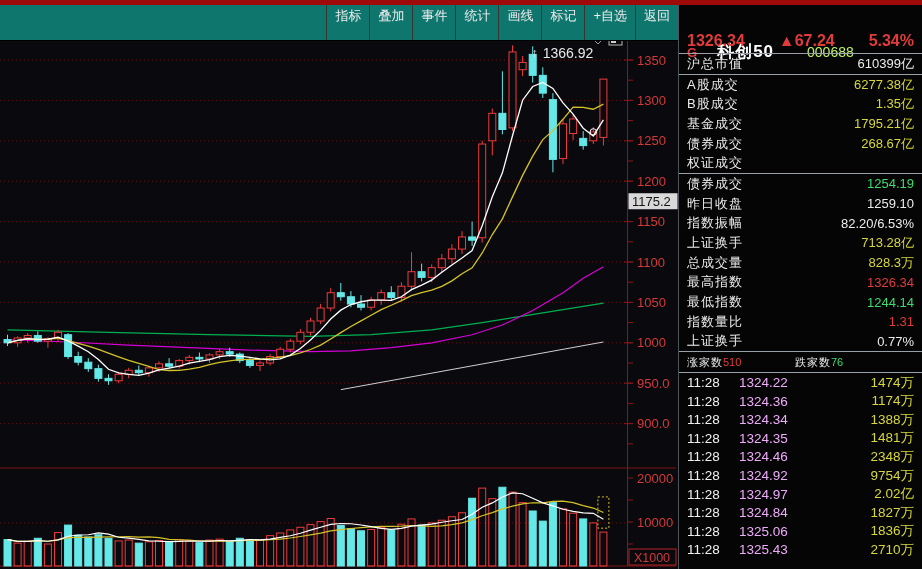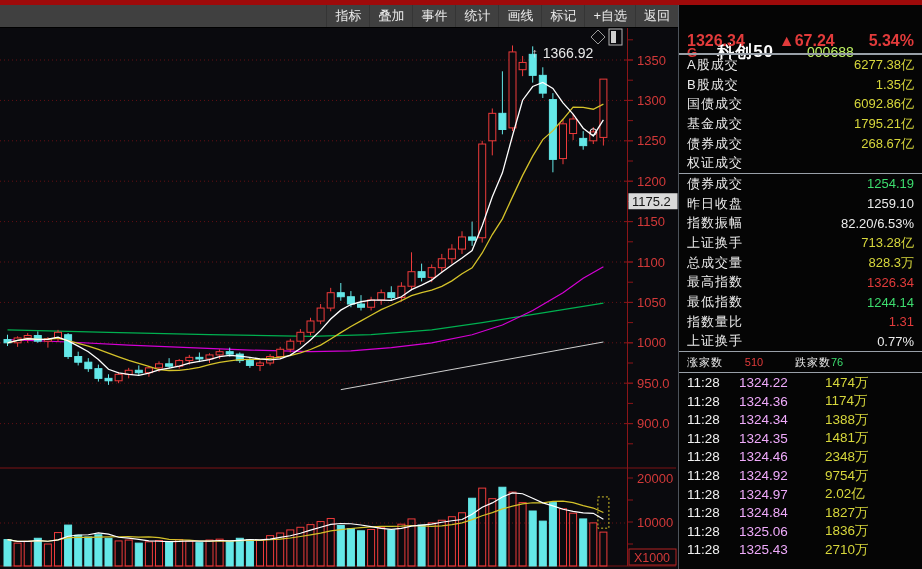--- a/index.html
+++ b/index.html
@@ -1,41 +1,41 @@
 <!DOCTYPE html>
 <html><head>
 <meta charset="utf-8">
 <style>
   html,body{margin:0;padding:0;background:#000;}
   body{width:922px;height:569px;overflow:hidden;font-family:"Liberation Sans",sans-serif;}
   .stage{position:relative;width:922px;height:569px;background:#000;}
   #chartsvg{position:absolute;left:0;top:0;background:#0a0a0e;}
   .topstrip{position:absolute;left:0;top:0;width:922px;height:5px;background:#9e0a0a;z-index:5;}
-  .toolbar{position:absolute;left:0;top:5px;width:678px;height:23px;background:#404040;display:flex;justify-content:flex-end;align-items:stretch;z-index:4;border-bottom:1px solid #000;box-sizing:border-box;}
+  .toolbar{position:absolute;left:0;top:5px;width:678px;height:36px;background:#0f766e;display:flex;justify-content:flex-end;align-items:stretch;z-index:4;border-bottom:1px solid #000;box-sizing:border-box;}
   .tb-btn{line-height:22px;padding:0 8px;color:#ececec;font-size:13px;border-left:1px solid #353535;cursor:pointer;white-space:nowrap;}
   .panel{position:absolute;left:678px;top:0;width:244px;height:569px;background:#050505;border-left:1px solid #4d535b;box-sizing:border-box;color:#e8e8e8;z-index:3;display:flex;flex-direction:column;padding-top:5px;}
   .hdr1{display:flex;align-items:baseline;height:23px;padding:3px 8px 0 8px;box-sizing:border-box;}
   .flag{color:#e23b3b;font-size:13px;font-weight:bold;margin-right:20px;}
   .name{color:#ffffff;font-size:17px;font-weight:bold;margin-right:8px;letter-spacing:1px;margin-top:32px;}
   .code{color:#bef264;font-size:14px;margin-left:25px;}
   .hdr2{display:flex;justify-content:space-between;align-items:center;height:25px;padding:0 8px;color:#e23b3b;font-size:16px;font-weight:bold;}
   .sep{border-top:1px solid #99a0a8;height:0;flex:none;}
   .prow{display:flex;justify-content:space-between;align-items:center;height:19.7px;padding:0 8px;font-size:13px;flex:none;}
   .prow .lab{color:#ececec;letter-spacing:1px;}
   .c-w{color:#ececec;} .c-y{color:#d7d73c;} .c-r{color:#e23b3b;} .c-g{color:#3ddc6e;}
   .breadth{display:flex;align-items:center;height:20px;padding:0 8px;font-size:11px;flex:none;}
   .breadth .bl{color:#ececec;letter-spacing:1px;}
-  .breadth .bu{width:62px;text-align:center;}
+  .breadth .bu{width:62px;text-align:left;}
   .breadth .bl2{margin-left:10px;}
   .breadth .bd{flex:1;text-align:left;}
   .ticks{flex:1;overflow:hidden;display:flex;flex-direction:column;}
   .trow{display:flex;align-items:center;height:18.6px;padding:0 8px;font-size:13.5px;flex:none;}
   .tt{flex:0 0 52px;color:#f0f0f0;}
   .tp{flex:0 0 86px;color:#f0abfc;}
-  .tv{flex:1;text-align:left;color:#d7d73c;}
+  .tv{flex:1;text-align:right;color:#d7d73c;}
 </style>
 </head>
 <body>
 
 <div class="stage">
   <svg id="chartsvg" width="680" height="569">
       <rect x="0" y="0" width="680" height="569" fill="#0a0a0e"></rect>
       <line x1="0" y1="60" x2="628" y2="60" stroke="#641014" stroke-width="1" stroke-dasharray="1,3"></line>
       <line x1="624" y1="60" x2="633" y2="60" stroke="#8a1518"></line>
       <text x="637" y="64.5" fill="#d23939" font-size="13" text-anchor="start" font-family="&quot;Liberation Sans&quot;,sans-serif">1350</text>
@@ -320,32 +320,32 @@
       <span class="name">科创50</span>
       <span class="code">000688</span>
     </div>
     <div class="hdr2">
       <span>1326.34</span>
       <span>▲67.24</span>
       <span>5.34%</span>
     </div>
     <div class="sep"></div>
     <div class="rowsec" id="sec1">
+        <div class="prow">
+          <span class="lab">沪总市值</span>
+          <span class="val c-w">610399亿</span>
+        </div>
         <div class="sep"></div>
         <div class="prow">
           <span class="lab">A股成交</span>
           <span class="val c-y">6277.38亿</span>
         </div>
         <div class="prow">
           <span class="lab">B股成交</span>
           <span class="val c-y">1.35亿</span>
-        </div>
-        <div class="prow">
-          <span class="lab">国债成交</span>
-          <span class="val c-y">6092.86亿</span>
         </div>
         <div class="prow">
           <span class="lab">基金成交</span>
           <span class="val c-y">1795.21亿</span>
         </div>
         <div class="prow">
           <span class="lab">债券成交</span>
           <span class="val c-y">268.67亿</span>
         </div>
         <div class="prow">

